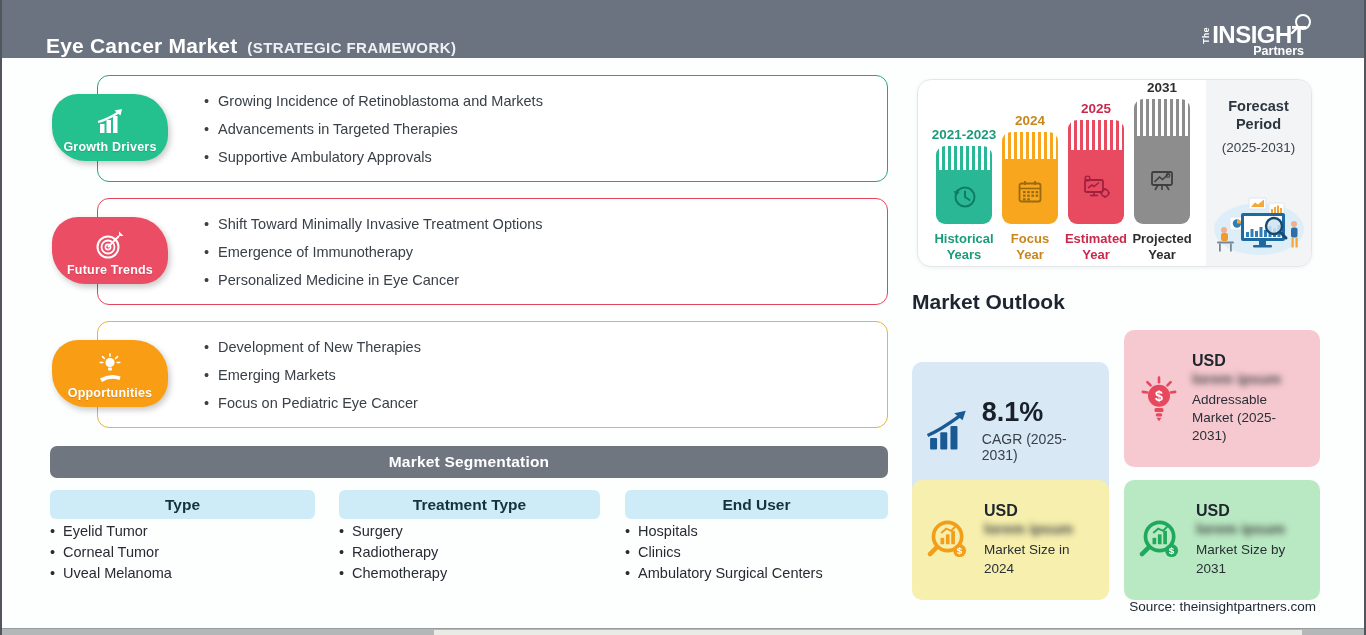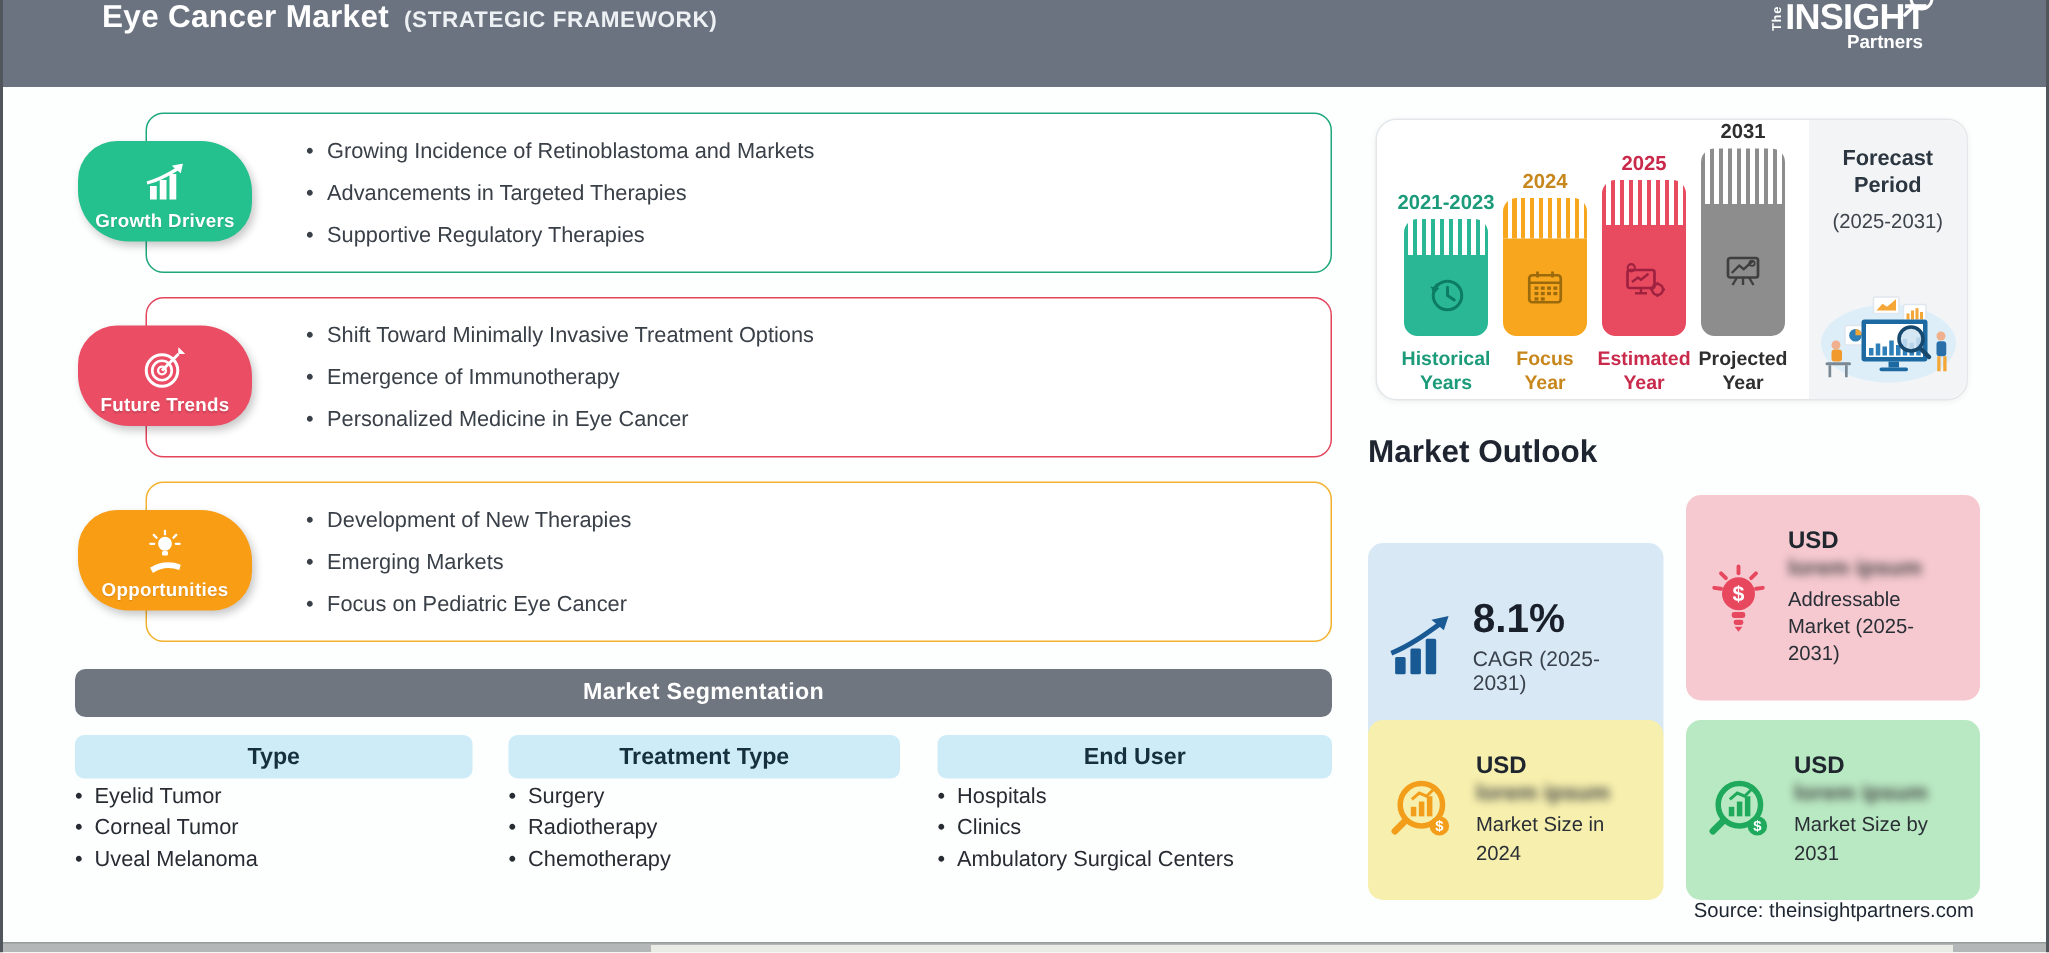--- a/index.html
+++ b/index.html
@@ -3,21 +3,21 @@
 <meta charset="utf-8">
 <style>
   * { margin:0; padding:0; box-sizing:border-box; }
   html,body { width:1366px; height:635px; }
   body { font-family:"Liberation Sans", sans-serif; background:#ffffff; }
   .page { position:relative; width:1366px; height:635px; background:#fdfefe; overflow:hidden;
           border-left:2px solid #51565c; border-right:2px solid #51565c; }
 
   
   .topbar { position:absolute; top:0; left:0; right:0; height:58px; background:#6b7380;
-            display:flex; align-items:flex-start; padding:0 66px; }
+            display:flex; align-items:flex-end; padding:0 44px; }
   .title-wrap { display:flex; align-items:baseline; gap:10px; }
   .main-title { color:#ffffff; font-size:21px; font-weight:bold; letter-spacing:.2px; }
   .sub-title { color:#eef1f4; font-size:15px; font-weight:bold; letter-spacing:.4px; }
   .logo { margin-left:auto; color:#fff; position:relative; padding-right:14px; }
   .logo-main { display:flex; align-items:center; position:relative; }
   .logo-the { writing-mode:vertical-rl; transform:rotate(180deg); font-size:8.5px; font-weight:bold;
               letter-spacing:.5px; margin-right:2px; line-height:1; }
   .logo-insight { font-size:24px; font-weight:800; letter-spacing:-.5px; line-height:1; }
   .logo-mag { position:absolute; right:-8px; top:-10px; }
   .logo-partners { text-align:right; font-size:12.5px; font-weight:bold; margin-top:-3px; padding-right:2px; }
@@ -99,21 +99,21 @@
         </svg>
       </div>
       <div class="logo-partners">Partners</div>
     </div>
   </div>
 
   <div class="driver-box" style="top:75px; --accent:#1fa87d;">
     <ul>
       <li>Growing Incidence of Retinoblastoma and Markets</li>
       <li>Advancements in Targeted Therapies</li>
-      <li>Supportive Regulatory Therapies</li>
+      <li>Supportive Ambulatory Approvals</li>
     </ul>
   </div>
   <div class="badge" style="top:94px; --badge:#24c08d;">
     <svg width="36" height="28" viewBox="0 0 36 28">
       <rect x="8" y="15" width="4.5" height="9" fill="#fff"></rect>
       <rect x="14.5" y="11" width="4.5" height="13" fill="#fff"></rect>
       <rect x="21" y="7" width="4.5" height="17" fill="#fff"></rect>
       <path d="M6 13 C14 11 21 7 28 2.5" stroke="#fff" stroke-width="2.2" fill="none"></path>
       <polygon points="30,0 22.5,1.5 28.5,6.5" fill="#fff"></polygon>
     </svg>

